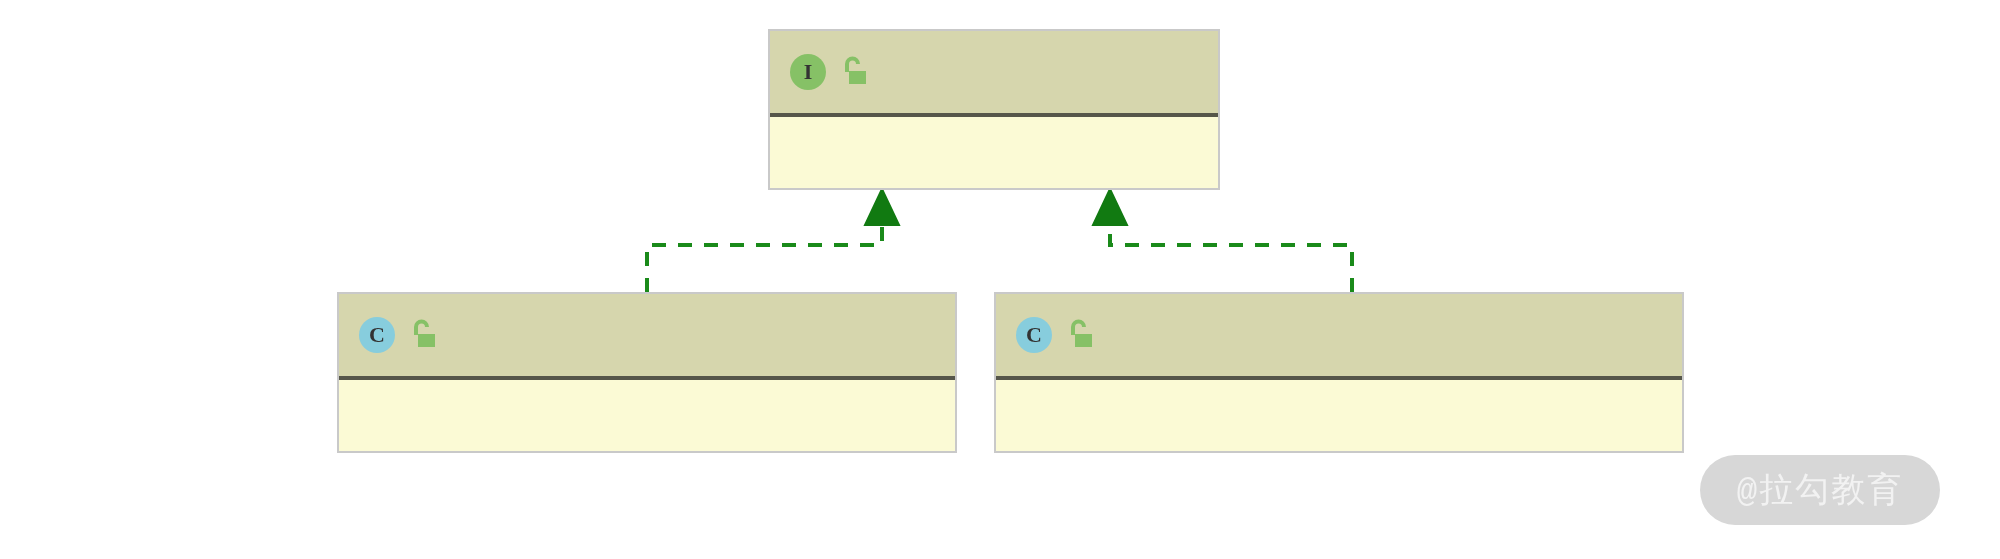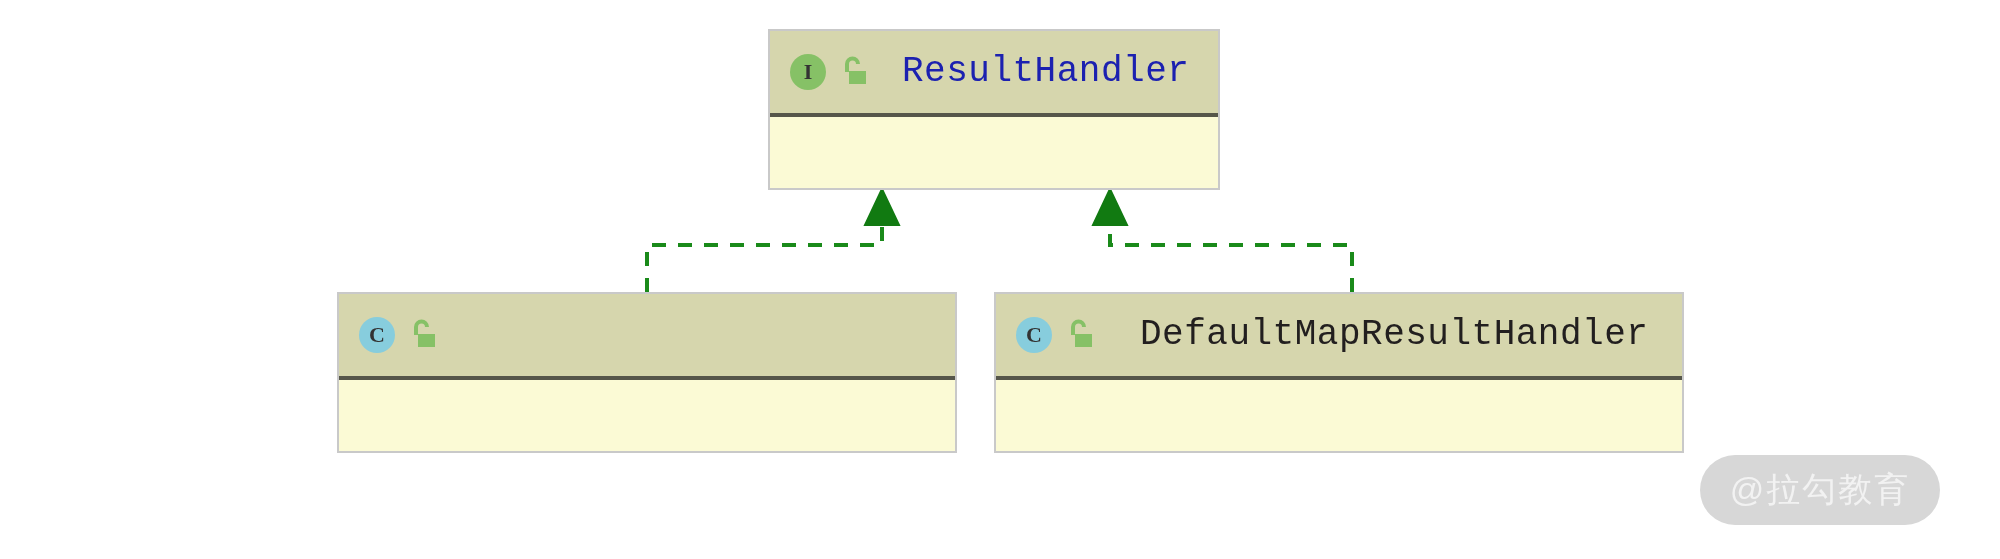--- a/index.html
+++ b/index.html
@@ -86,21 +86,21 @@
 
   
   .watermark {
     position: absolute;
     display: flex;
     align-items: center;
     justify-content: center;
     background: #d7d7d7;
     border-radius: 40px;
     color: #f2f2f2;
-    font-family: Liberation Sans, sans-serif;
+    font-family: Liberation Mono, monospace;
     letter-spacing: 2px;
     user-select: none;
   }
 </style>
 </head>
 <body>
 
 <div id="canvas">
 
   <svg id="connectors" viewBox="0 0 2000 559" width="2000" height="559">
@@ -118,21 +118,20 @@
 
   <div class="uml-box" style="left:768px; top:29px; width:452px; height:161px;">
     <div class="uml-header" style="height:86px; padding-left:20px;">
       <div class="badge badge-interface" style="width:36px; height:36px; font-size:22px;">
         <span>I</span>
       </div>
       <svg class="lock-icon" width="30" height="32" viewBox="0 0 30 32" style="margin-left:12px;">
         <path d="M9 16 L9 8 A5.5 5.5 0 0 1 20 8" fill="none" stroke="#86c166" stroke-width="4" stroke-linecap="butt"></path>
         <rect x="11" y="15" width="17" height="13" fill="#86c166"></rect>
       </svg>
-      <div class="uml-title" style="margin-left:34px; font-size:36px; color:#1c21b0;">ResultHandler</div>
     </div>
     <div class="uml-body" style="height:71px;"></div>
   </div>
 
   <div class="uml-box" style="left:337px; top:292px; width:620px; height:161px;">
     <div class="uml-header" style="height:86px; padding-left:20px;">
       <div class="badge badge-class" style="width:36px; height:36px; font-size:22px;">
         <span>C</span>
       </div>
       <svg class="lock-icon" width="30" height="32" viewBox="0 0 30 32" style="margin-left:12px;">
@@ -145,21 +144,20 @@
 
   <div class="uml-box" style="left:994px; top:292px; width:690px; height:161px;">
     <div class="uml-header" style="height:86px; padding-left:20px;">
       <div class="badge badge-class" style="width:36px; height:36px; font-size:22px;">
         <span>C</span>
       </div>
       <svg class="lock-icon" width="30" height="32" viewBox="0 0 30 32" style="margin-left:12px;">
         <path d="M9 16 L9 8 A5.5 5.5 0 0 1 20 8" fill="none" stroke="#86c166" stroke-width="4" stroke-linecap="butt"></path>
         <rect x="11" y="15" width="17" height="13" fill="#86c166"></rect>
       </svg>
-      <div class="uml-title" style="margin-left:46px; font-size:36px; color:#221f1f;">DefaultMapResultHandler</div>
     </div>
     <div class="uml-body" style="height:71px;"></div>
   </div>
 
   <div class="watermark" style="left:1700px; top:455px; width:240px; height:70px; font-size:34px;">
     <span>@拉勾教育</span>
   </div>
 
 </div>
 

